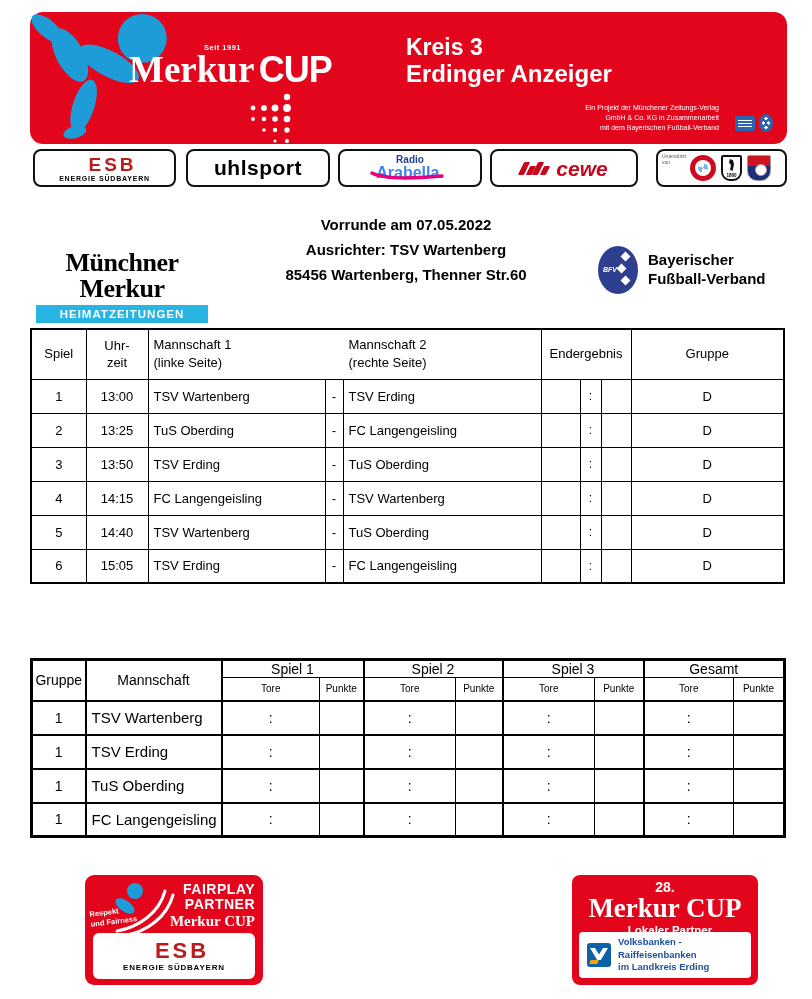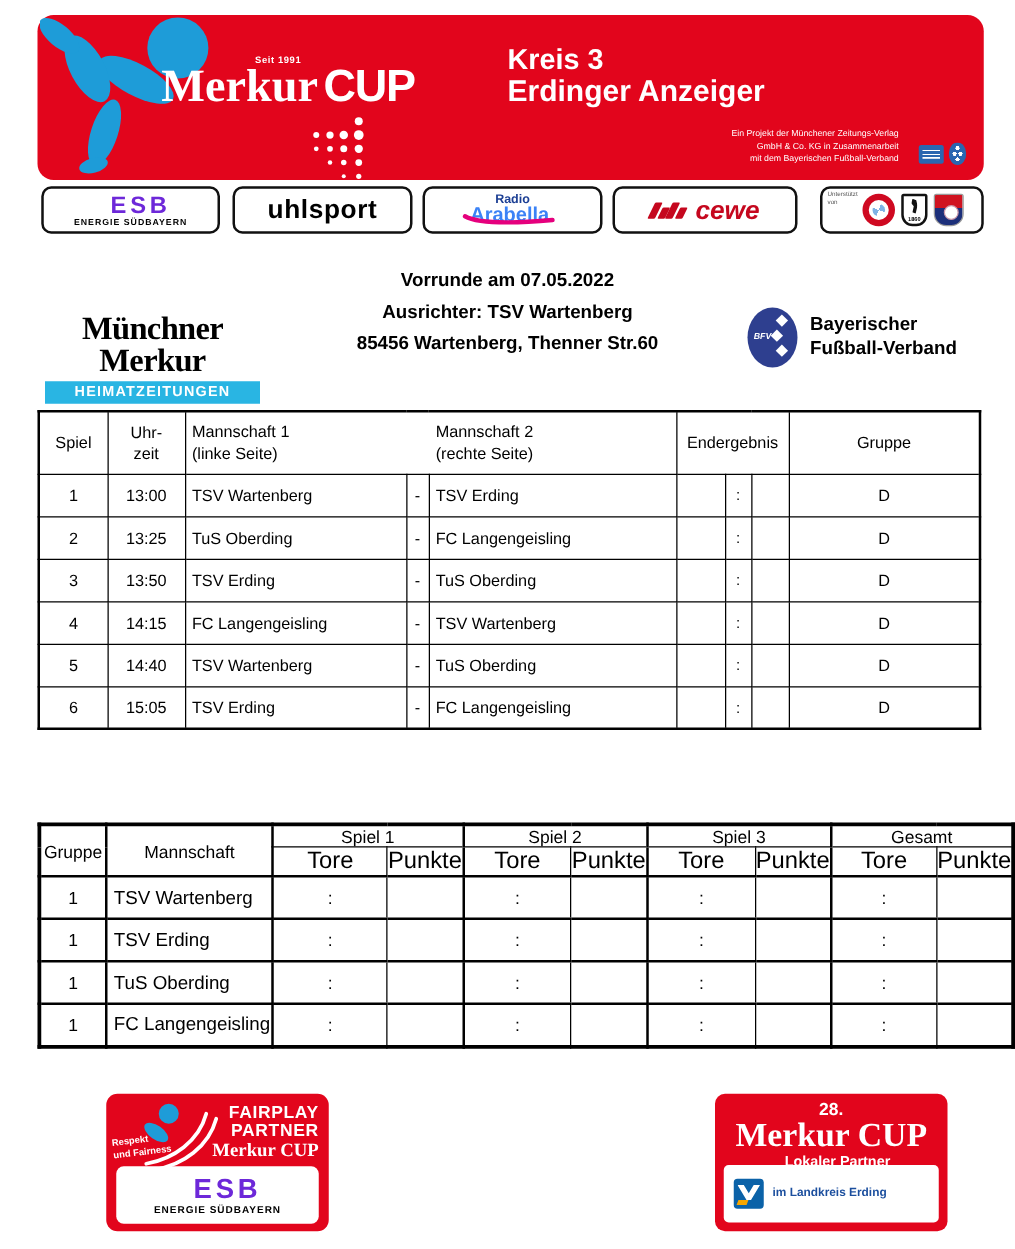--- a/index.html
+++ b/index.html
@@ -28,21 +28,21 @@
               background: radial-gradient(circle 1.6px at 50% 25%, #fff 1.6px, transparent 1.7px),
                           radial-gradient(circle 1.6px at 33% 50%, #fff 1.6px, transparent 1.7px),
                           radial-gradient(circle 1.6px at 67% 50%, #fff 1.6px, transparent 1.7px),
                           radial-gradient(circle 1.6px at 50% 75%, #fff 1.6px, transparent 1.7px),
                           #2a66b0; }
 
   
   .sponsor { position:absolute; top:149px; height:38px; background:#fff;
              border:2px solid #111; border-radius:8px; display:flex; align-items:center; justify-content:center; }
   .sp-esb { left:33px; width:143px; flex-direction:column; }
-  .esb-word { color:#6d28d9; font-weight:800; font-size:19px; letter-spacing:3px; line-height:1;margin-left:16px; }
+  .esb-word { color:#b91c1c; font-weight:800; font-size:19px; letter-spacing:3px; line-height:1;margin-left:16px; }
   .esb-sub { font-size:7px; font-weight:bold; letter-spacing:.8px; margin-top:1px; }
   .sp-uhl { left:186px; width:144px; }
   .uhl-word { font-size:21px; font-weight:800; letter-spacing:.5px; }
   .sp-ara { left:338px; width:144px; flex-direction:column; position:absolute; }
   .ara1 { color:#1c3f94; font-weight:bold; font-size:10px; line-height:1; }
   .ara2 { color:#3b82f6; font-weight:bold; font-size:16px; line-height:1.05; }
   .ara-swoosh { position:absolute; left:28px; bottom:4px; }
   .sp-cewe { left:490px; width:148px; gap:6px; }
   .cewe-mark { position:relative; width:30px; height:15px; display:inline-block; }
   .cewe-mark i { position:absolute; bottom:1px; width:6px; background:#c5071e; transform:skewX(-26deg); border-radius:1px; }
@@ -93,21 +93,21 @@
   .t1 .mcell { position:relative; }
   .t1 .mpart { position:absolute; top:50%; transform:translateY(-50%); text-align:left; line-height:1.35; }
   .t1 .mpart.p1 { left:5px; } .t1 .mpart.p2 { left:200px; }
   .t1 .mpart span { display:block; }
   .t1 .colon { font-size:12px; }
 
   
   .t2 { position:absolute; left:30px; top:658px; border:3px solid #000; font-size:14px; }
   .t2 td { border:2px solid #000; }
   .t2 .g1 td { height:18px; font-size:14px; }
-  .t2 .g2 td { height:23px; font-size:19px;text-align:center; }
+  .t2 .g2 td { height:23px; font-size:10px;text-align:center; }
   .t2 tbody td { height:34px; }
   .t2 .team { text-align:left; padding-left:5px; font-size:15px; }
   .t2 .thin-r { border-right-width:1px; } .t2 .thin-l { border-left-width:1px; }
   .t2 .thin-b { border-bottom-width:1px; } .t2 .thin-t { border-top-width:1px; }
 
   
   .fairplay { position:absolute; left:85px; top:875px; width:178px; height:110px;
               background:#e2051c; border-radius:9px; }
   .respekt { position:absolute; left:5px; top:32px; color:#fff; font-size:7.5px; font-weight:bold;
              line-height:1.3; transform:rotate(-7deg); }
@@ -467,18 +467,19 @@
     </div>
   </div>
 
   <div class="partner28">
     <div class="p28-nr">28.</div>
     <div class="p28-title">Merkur CUP</div>
     <div class="p28-label">Lokaler Partner</div>
     <div class="p28-box">
       <div class="vr-mark"></div>
       <div class="p28-bank">
+        <div>Volksbanken - Raiffeisenbanken</div>
         <div>im Landkreis Erding</div>
       </div>
     </div>
   </div>
 
 </div>
 
 </body></html>

